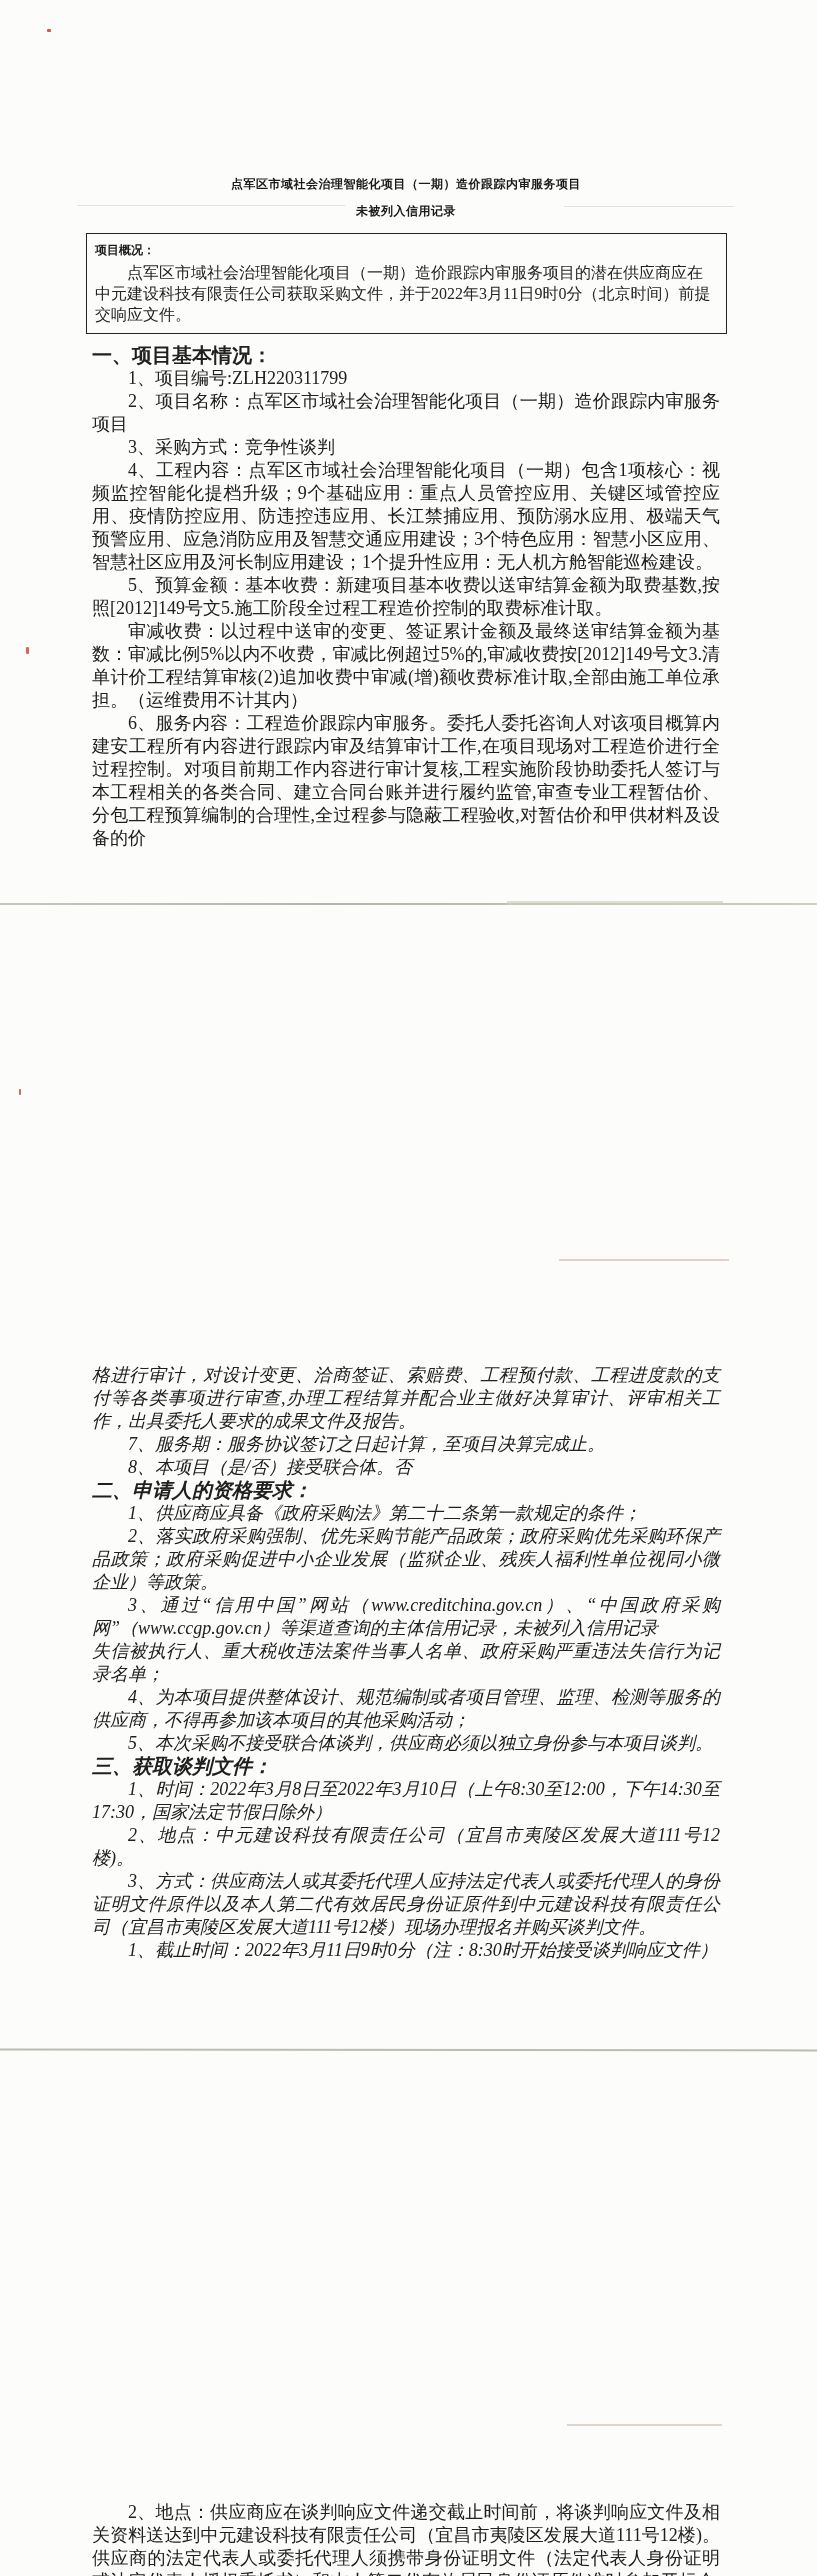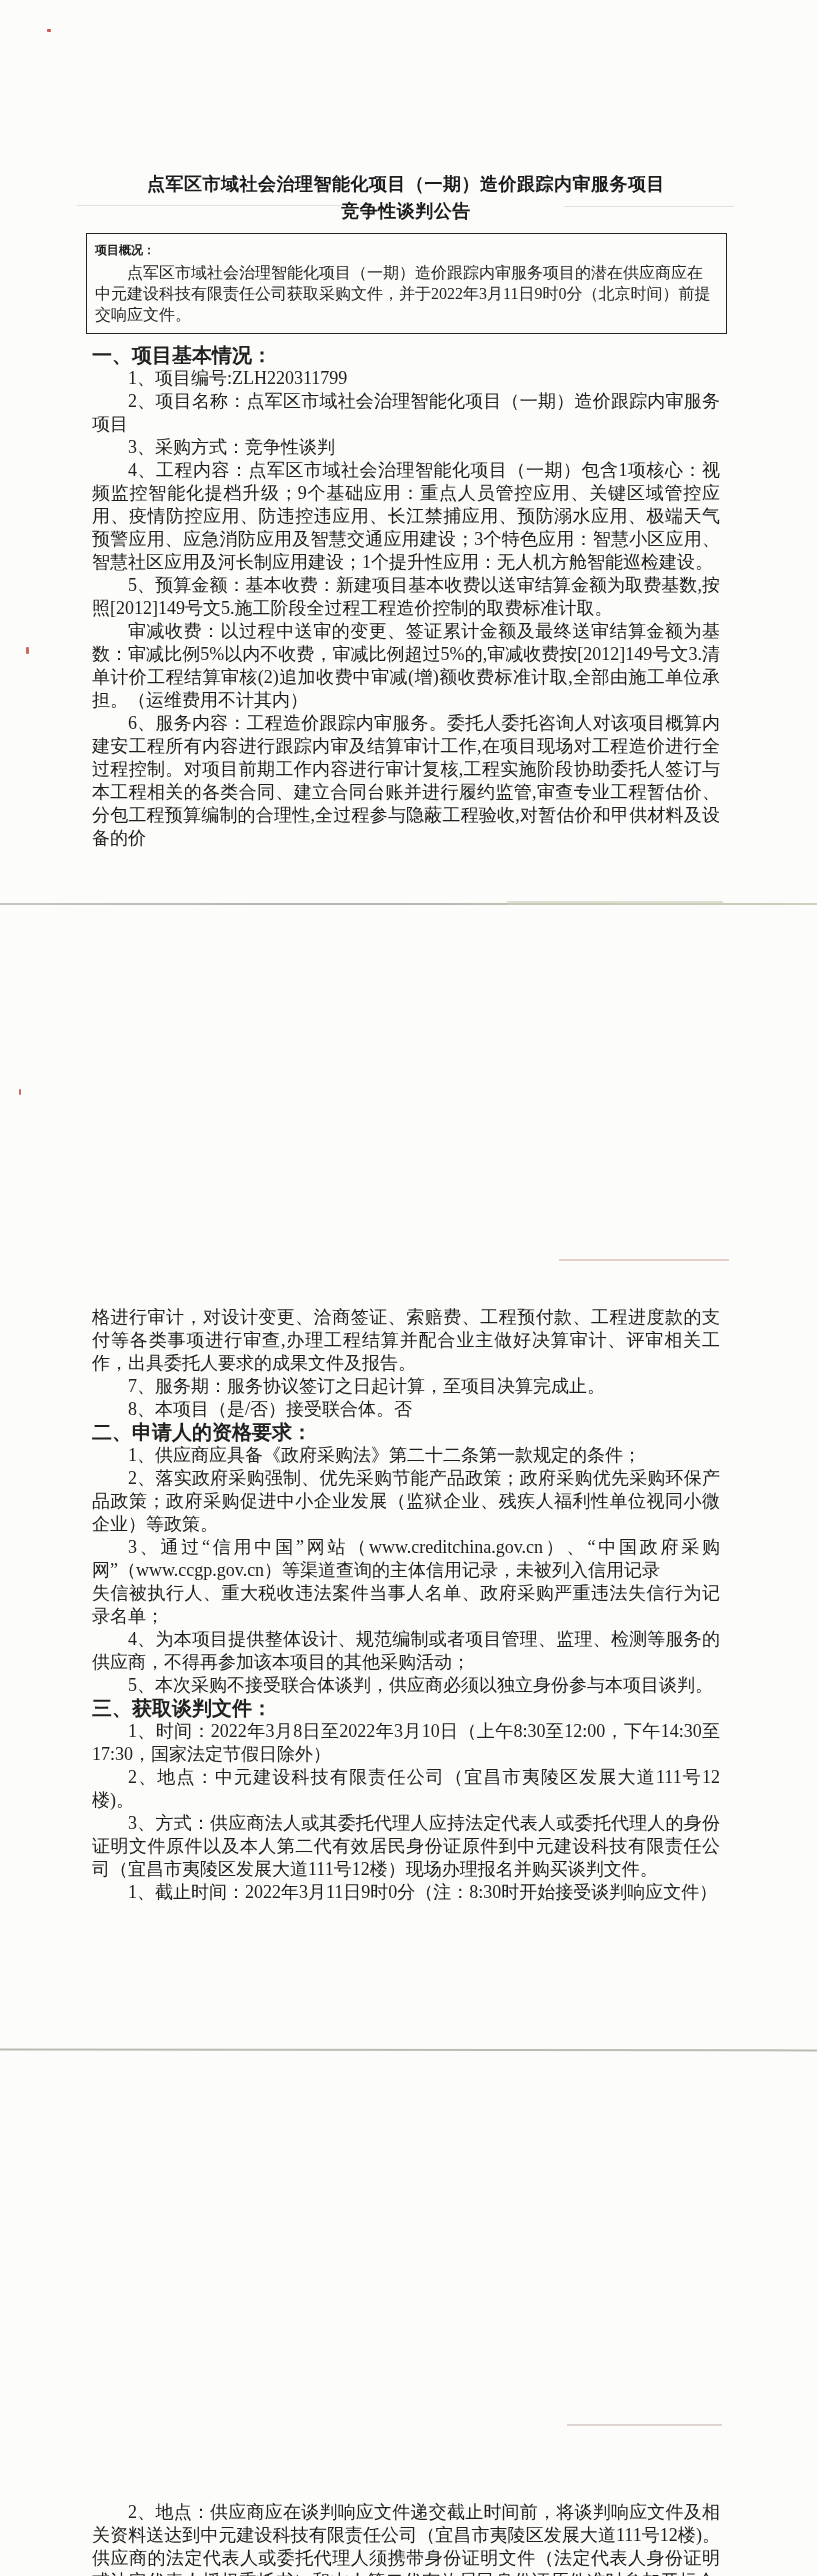--- a/index.html
+++ b/index.html
@@ -7,21 +7,21 @@
     position:relative;
     width:818px; height:3470px;
     margin:0 auto;
     background:#fcfcfa;
     overflow:hidden;
     font-family:"Liberation Serif","DejaVu Serif",serif;
     color:#222;
   }
   .page { position:absolute; left:92px; width:628px; }
   .hei { font-family:"Liberation Sans","DejaVu Sans",sans-serif; font-weight:bold; color:#1b1b1b; }
-  .title { text-align:center; font-size:18px; line-height:27px; letter-spacing:0.5px; }
+  .title { text-align:center; font-size:12px; line-height:27px; letter-spacing:0.5px; }
   .overview-box {
     margin:8.2px -7.2px 0 -6.2px;
     border:1.5px solid #242424;
     padding:5.2px 9.3px 7.2px 8.2px;
   }
   .ov-h { font-size:12px; line-height:23px; }
   .ov-p { margin:0; font-size:16px; line-height:21px; text-indent:2em; color:#242424; }
   .body { margin-top:10.3px; }
   .body p { margin:0; font-size:18px; line-height:23px; color:#202020; text-align:justify; }
   .body p.hei { font-size:20px; }
@@ -42,40 +42,40 @@
   .speck2 { top:647px; left:26px; width:2.6px; height:7.2px; background:#d0685c; border-radius:1px; }
   .speck3 { top:1089px; left:18.5px; width:2.6px; height:5.7px; background:#cf6a5f; border-radius:1px; }
 </style>
 </head>
 <body>
 
 <div class="canvas">
 
   <div class="page" style="top:171px;">
     <div class="title hei">点军区市域社会治理智能化项目（一期）造价跟踪内审服务项目</div>
-    <div class="title hei">竞争性谈判公告</div>
+    <div class="title hei">未被列入信用记录</div>
 
     <div class="overview-box">
       <div class="ov-h hei">项目概况：</div>
       <p class="ov-p">点军区市域社会治理智能化项目（一期）造价跟踪内审服务项目的潜在供应商应在中元建设科技有限责任公司获取采购文件，并于2022年3月11日9时0分（北京时间）前提交响应文件。</p>
     </div>
 
     <div class="body">
       <p class="hei">一、项目基本情况：</p>
       <p class="ind">1、项目编号:ZLH220311799</p>
       <p class="ind">2、项目名称：点军区市域社会治理智能化项目（一期）造价跟踪内审服务项目</p>
       <p class="ind">3、采购方式：竞争性谈判</p>
       <p class="ind">4、工程内容：点军区市域社会治理智能化项目（一期）包含1项核心：视频监控智能化提档升级；9个基础应用：重点人员管控应用、关键区域管控应用、疫情防控应用、防违控违应用、长江禁捕应用、预防溺水应用、极端天气预警应用、应急消防应用及智慧交通应用建设；3个特色应用：智慧小区应用、智慧社区应用及河长制应用建设；1个提升性应用：无人机方舱智能巡检建设。</p>
       <p class="ind">5、预算金额：基本收费：新建项目基本收费以送审结算金额为取费基数,按照[2012]149号文5.施工阶段全过程工程造价控制的取费标准计取。</p>
       <p class="ind">审减收费：以过程中送审的变更、签证累计金额及最终送审结算金额为基数：审减比例5%以内不收费，审减比例超过5%的,审减收费按[2012]149号文3.清单计价工程结算审核(2)追加收费中审减(增)额收费标准计取,全部由施工单位承担。（运维费用不计其内）</p>
       <p class="ind">6、服务内容：工程造价跟踪内审服务。委托人委托咨询人对该项目概算内建安工程所有内容进行跟踪内审及结算审计工作,在项目现场对工程造价进行全过程控制。对项目前期工作内容进行审计复核,工程实施阶段协助委托人签订与本工程相关的各类合同、建立合同台账并进行履约监管,审查专业工程暂估价、分包工程预算编制的合理性,全过程参与隐蔽工程验收,对暂估价和甲供材料及设备的价</p>
     </div>
   </div>
 
-  <div class="page" style="top:1306px;">
+  <div class="page" style="top:1364px;font-style:italic;">
     <div class="body" style="margin-top:0;">
       <p class="noind">格进行审计，对设计变更、洽商签证、索赔费、工程预付款、工程进度款的支付等各类事项进行审查,办理工程结算并配合业主做好决算审计、评审相关工作，出具委托人要求的成果文件及报告。</p>
       <p class="ind">7、服务期：服务协议签订之日起计算，至项目决算完成止。</p>
       <p class="ind">8、本项目（是/否）接受联合体。否</p>
       <p class="hei">二、申请人的资格要求：</p>
       <p class="ind">1、供应商应具备《政府采购法》第二十二条第一款规定的条件；</p>
       <p class="ind">2、落实政府采购强制、优先采购节能产品政策；政府采购优先采购环保产品政策；政府采购促进中小企业发展（监狱企业、残疾人福利性单位视同小微企业）等政策。</p>
       <p class="ind">3、通过“信用中国”网站（www.creditchina.gov.cn）、“中国政府采购网”（www.ccgp.gov.cn）等渠道查询的主体信用记录，未被列入信用记录</p>
       <p class="noind">失信被执行人、重大税收违法案件当事人名单、政府采购严重违法失信行为记录名单；</p>
       <p class="ind">4、为本项目提供整体设计、规范编制或者项目管理、监理、检测等服务的供应商，不得再参加该本项目的其他采购活动；</p>

